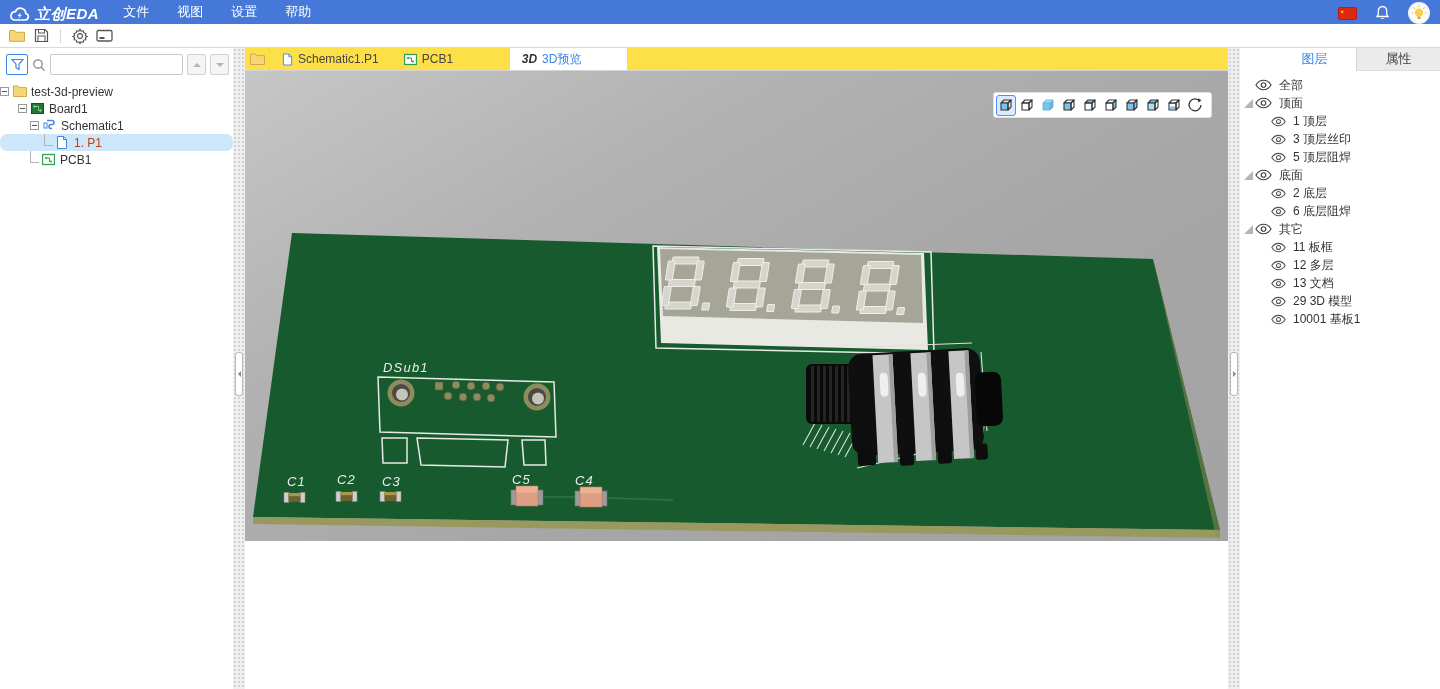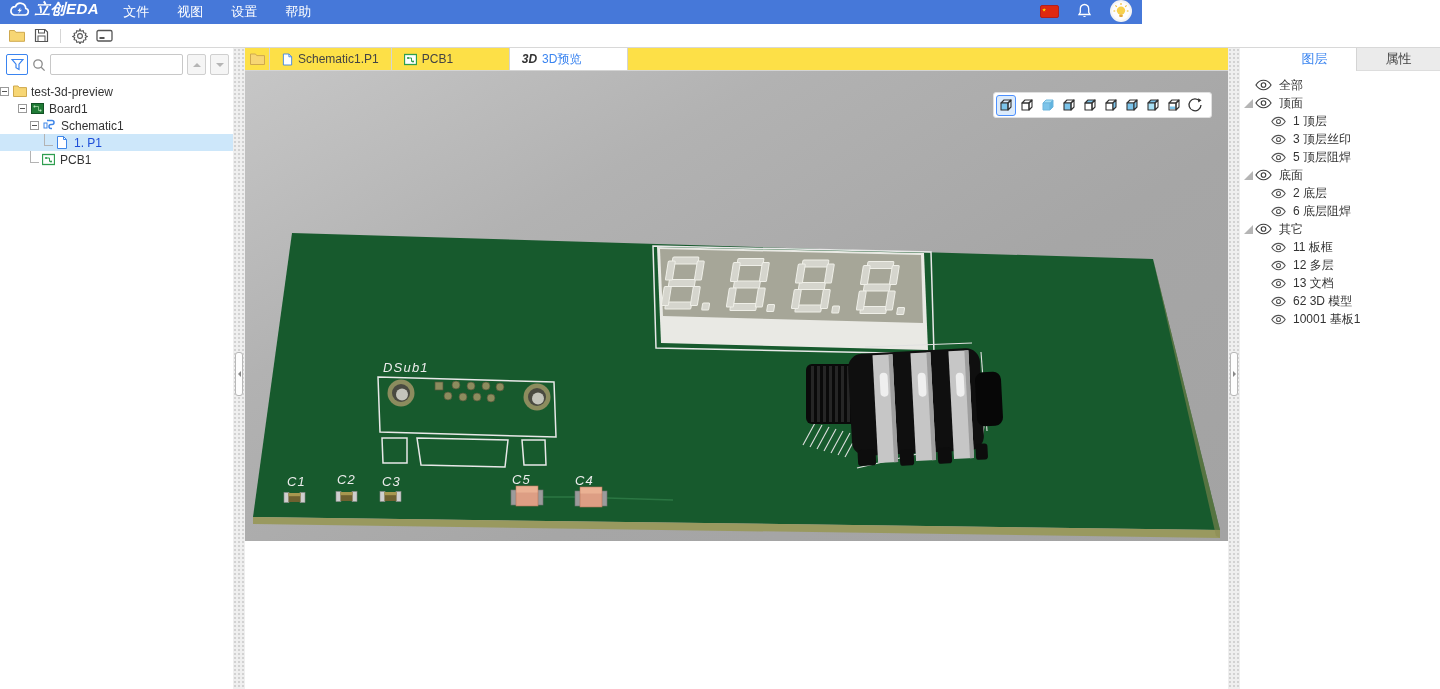--- a/index.html
+++ b/index.html
@@ -1,22 +1,22 @@
 <!DOCTYPE html>
 <html><head>
 <meta charset="utf-8">
 <style>
   * { margin:0; padding:0; box-sizing:border-box; }
   html,body { width:1440px; height:689px; overflow:hidden; }
   body { font-family:"Liberation Sans", sans-serif; font-size:12px; color:#333; background:#fff; }
   #app { position:relative; width:1440px; height:689px; overflow:hidden; }
 
   
-  .topbar { position:absolute; left:0; top:0; width:1142px; height:24px;
-            background:#4678d9; display:flex; align-items:flex-start; color:#fff; }
+  .topbar { position:absolute; left:0; top:0; width:1440px; height:24px;
+            background:#4678d9; display:flex; align-items:flex-end; color:#fff; }
   .logo { display:flex; align-items:center; gap:5px; padding:0 10px 0 8px; font-size:15px;
           font-weight:bold; font-style:italic; letter-spacing:.5px; }
   .menus { display:flex; }
   .menu { padding:0 14px; font-size:13px; line-height:24px; cursor:default; }
   .top-right { margin-left:auto; display:flex; align-items:center; gap:18px; padding-right:10px; }
   .avatar { width:22px; height:22px; border-radius:50%; background:#f4f4f4; display:flex;
             align-items:center; justify-content:center; }
 
   
   .quickbar { position:absolute; left:0; top:24px; width:1440px; height:24px; background:#fff;
@@ -45,21 +45,21 @@
   .search-input { flex:1; height:21px; border:1px solid #c8c8c8; border-radius:2px; min-width:0;
                   font-size:12px; padding:0 4px; outline:none; }
   .nav-btn { width:19px; height:21px; border:1px solid #cfcfcf; background:#f5f5f5; border-radius:2px;
              display:flex; align-items:center; justify-content:center; }
   .caret-up { width:0;height:0;border:4px solid transparent;border-bottom-color:#b5b5b5;margin-top:-4px; }
   .caret-dn { width:0;height:0;border:4px solid transparent;border-top-color:#b5b5b5;margin-bottom:-4px; }
 
   
   .tree { padding-top:2px; }
   .trow { height:17px; display:flex; align-items:center; font-size:12px; white-space:nowrap; }
-  .trow.sel { background:#cde7fa; color:#1d4ed8; }
+  .trow.sel { background:#cde7fa; color:#c2410c;border-radius:7px; }
   .expbox { width:9px; height:9px; border:1px solid #9a9a9a; background:#fff; position:relative;
             flex:none; margin-right:4px; }
   .expbox::after { content:""; position:absolute; left:1px; right:1px; top:3px; border-top:1px solid #555; }
   .lconn { width:9px; height:12px; border-left:1px solid #b3b3b3; border-bottom:1px solid #b3b3b3;
            margin:-6px 3px 0 0; flex:none; }
   .ticon { width:14px; height:14px; flex:none; margin-right:4px; display:inline-flex; }
 
   
   .main { position:absolute; left:245px; top:48px; width:983px; height:641px; }
   .tabbar { height:23px; background:#fde047; border-bottom:1px solid #d4d4d4; display:flex; }
@@ -666,21 +666,21 @@
           </span>
         <span>13 文档</span>
       </div>
       <div class="lrow" style="padding-left:31px">
         <span class="eye">
             <svg width="15" height="11" viewBox="0 0 18 12">
               <path d="M1 6C3.5 2 7 1 9 1s5.5 1 8 5c-2.5 4-6 5-8 5S3.5 10 1 6z" fill="none" stroke="#555" stroke-width="1.3"></path>
               <circle cx="9" cy="6" r="2.4" fill="none" stroke="#555" stroke-width="1.3"></circle>
             </svg>
           </span>
-        <span>62 3D 模型</span>
+        <span>29 3D 模型</span>
       </div>
       <div class="lrow" style="padding-left:31px">
         <span class="eye">
             <svg width="15" height="11" viewBox="0 0 18 12">
               <path d="M1 6C3.5 2 7 1 9 1s5.5 1 8 5c-2.5 4-6 5-8 5S3.5 10 1 6z" fill="none" stroke="#555" stroke-width="1.3"></path>
               <circle cx="9" cy="6" r="2.4" fill="none" stroke="#555" stroke-width="1.3"></circle>
             </svg>
           </span>
         <span>10001 基板1</span>
       </div>

